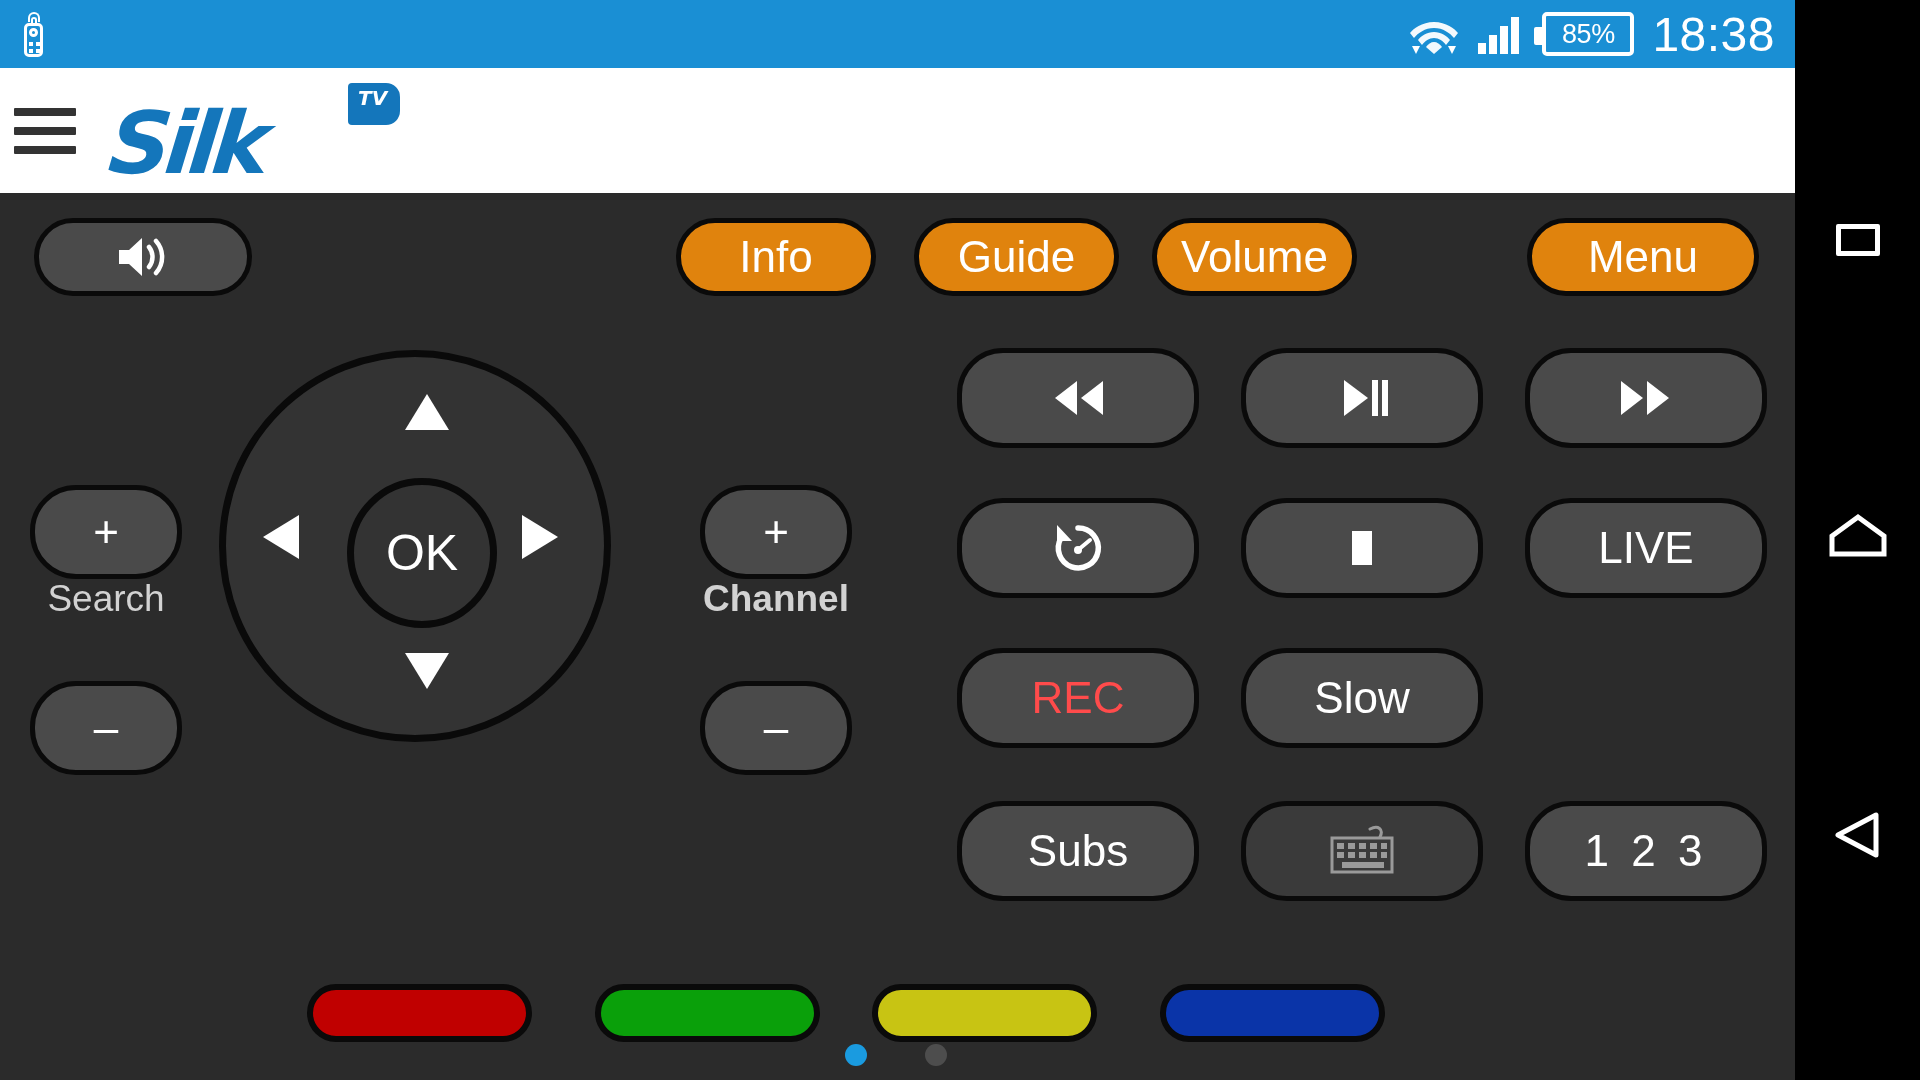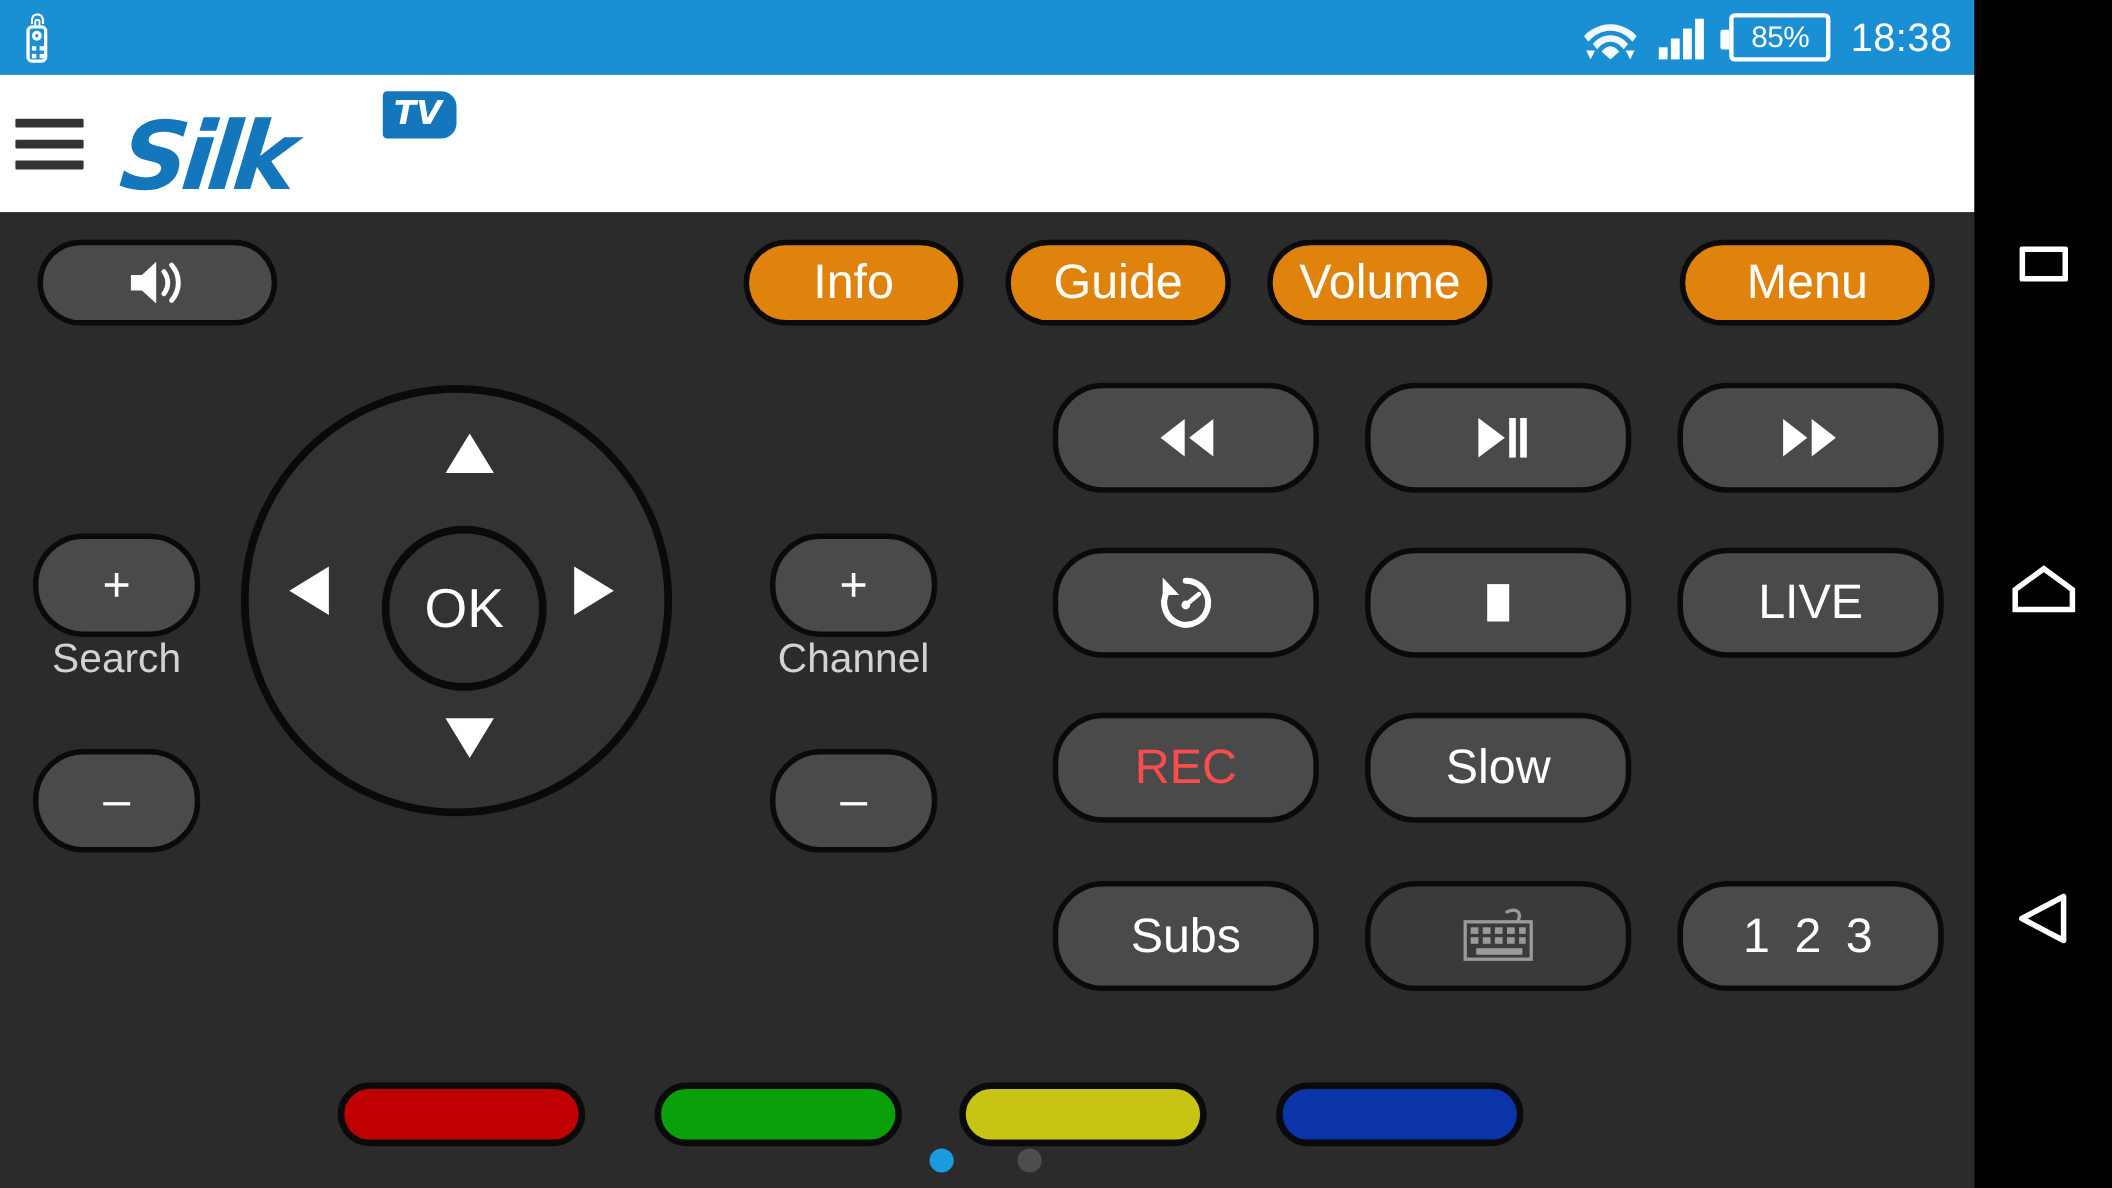--- a/index.html
+++ b/index.html
@@ -73,21 +73,21 @@
     display: flex; align-items: center; justify-content: center;
     width: 92px; height: 44px;
     border: 4px solid #fff; border-radius: 5px;
     color: #fff; font-size: 27px; font-weight: normal;
     letter-spacing: -0.5px;
   }
   .battery::after {
     content: ""; position: absolute; left: -12px; top: 11px;
     width: 8px; height: 18px; background: #fff; border-radius: 2px 0 0 2px;
   }
-  .clock { color: #fff; font-size: 36px; letter-spacing: 0.5px; }
+  .clock { color: #fff; font-size: 48px; letter-spacing: 0.5px; }
 
   
   .appbar {
     position: absolute; left: 0; top: 68px;
     width: 1795px; height: 125px;
     background: #fff;
     display: flex; align-items: center;
   }
   .hamburger { margin-left: 14px; width: 62px; display: flex; flex-direction: column; gap: 11px; }
   .hamburger span { display: block; height: 8px; background: #333; border-radius: 1px; }
@@ -95,22 +95,22 @@
   .logo-silk {
     position: absolute; left: 0; top: 10px;
     font-size: 86px; font-weight: bold; font-style: italic;
     color: #1476bb; letter-spacing: -6px;
     font-family: "DejaVu Sans", sans-serif;
     transform: skewX(-6deg);
   }
   .logo-tv {
     position: absolute; left: 238px; top: 0px;
     background: #1476bb; color: #fff;
-    font-size: 30px; font-weight: bold; font-style: italic;
-    padding: 3px 13px 5px 10px;
+    font-size: 20px; font-weight: bold; font-style: italic;
+    padding: 3px 13px 15px 10px;
     border-radius: 4px 14px 14px 4px;
     font-family: "DejaVu Sans", sans-serif;
   }
 
   
   .remote {
     position: absolute; left: 0; top: 193px;
     width: 1795px; height: 887px;
     background: #2b2b2b;
   }
@@ -277,21 +277,21 @@
 
       <div class="dpad-outer">
         <div class="arrow arr-up"></div>
         <div class="arrow arr-down"></div>
         <div class="arrow arr-left"></div>
         <div class="arrow arr-right"></div>
         <div class="dpad-inner">OK</div>
       </div>
 
       <div class="btn" style="left:700px;top:292px;width:152px;height:94px;">+</div>
-      <div class="side-label" style="left:686px;top:385px;width:180px;">Channel</div>
+      <div class="side-label" style="left:686px;top:385px;width:180px;font-weight:bold;">Channel</div>
       <div class="btn" style="left:700px;top:488px;width:152px;height:94px;">–</div>
 
       <div class="btn" style="left:957px;top:155px;width:242px;height:100px;">
         <svg width="62" height="38" viewBox="0 0 62 38">
           <path d="M30 2 L30 36 L8 19 Z" fill="#fff"></path>
           <path d="M56 2 L56 36 L34 19 Z" fill="#fff"></path>
         </svg>
       </div>
       <div class="btn" style="left:1241px;top:155px;width:242px;height:100px;">
         <svg width="56" height="40" viewBox="0 0 56 40">

